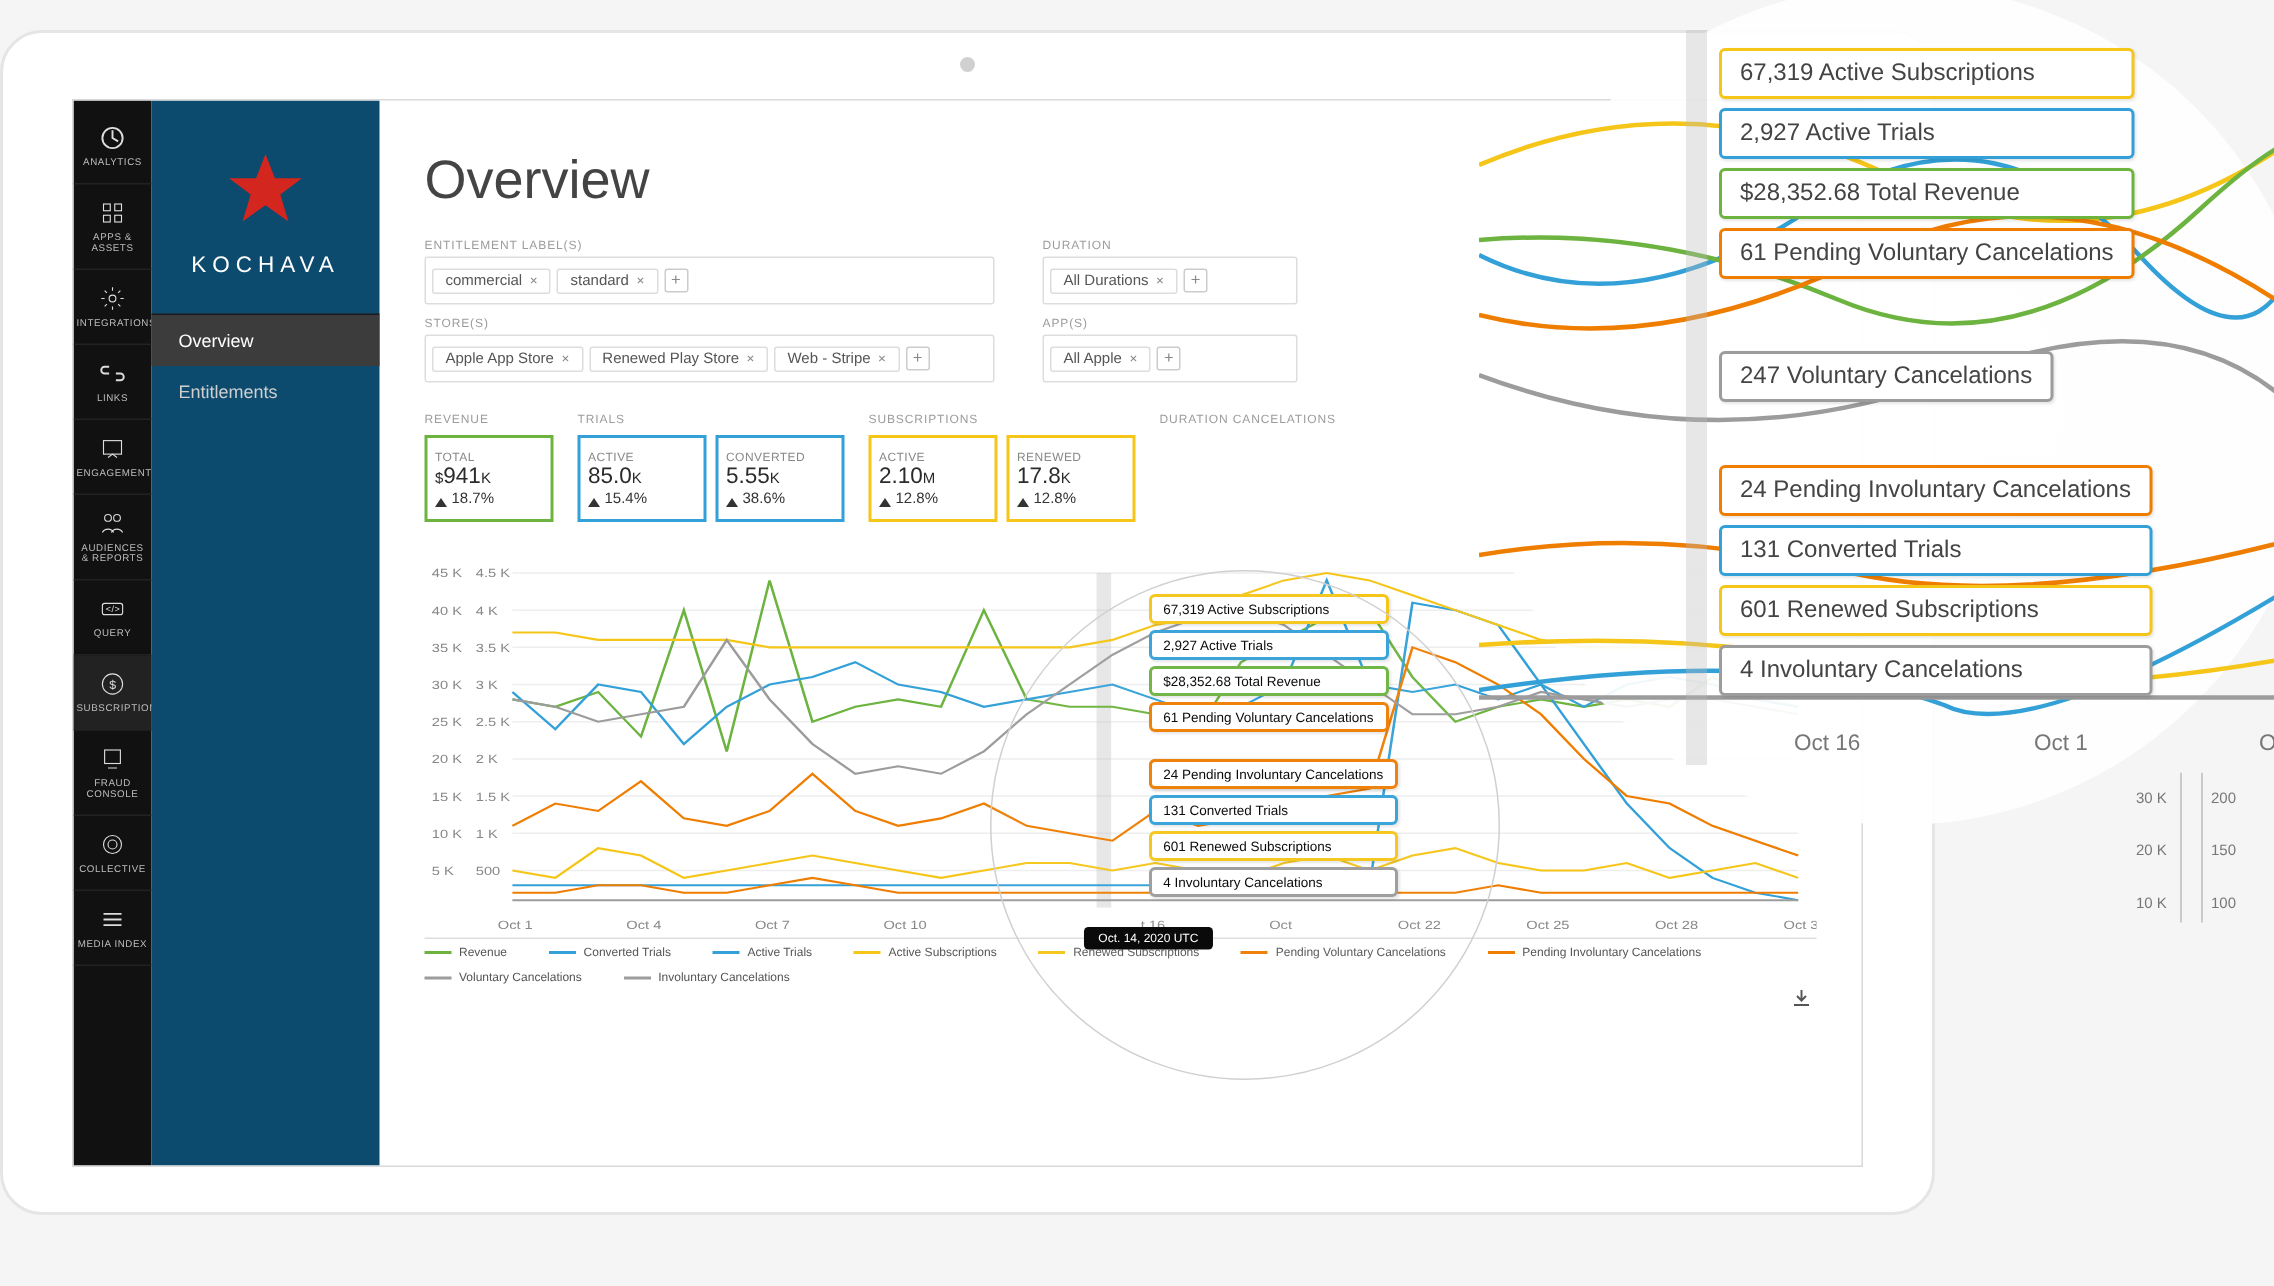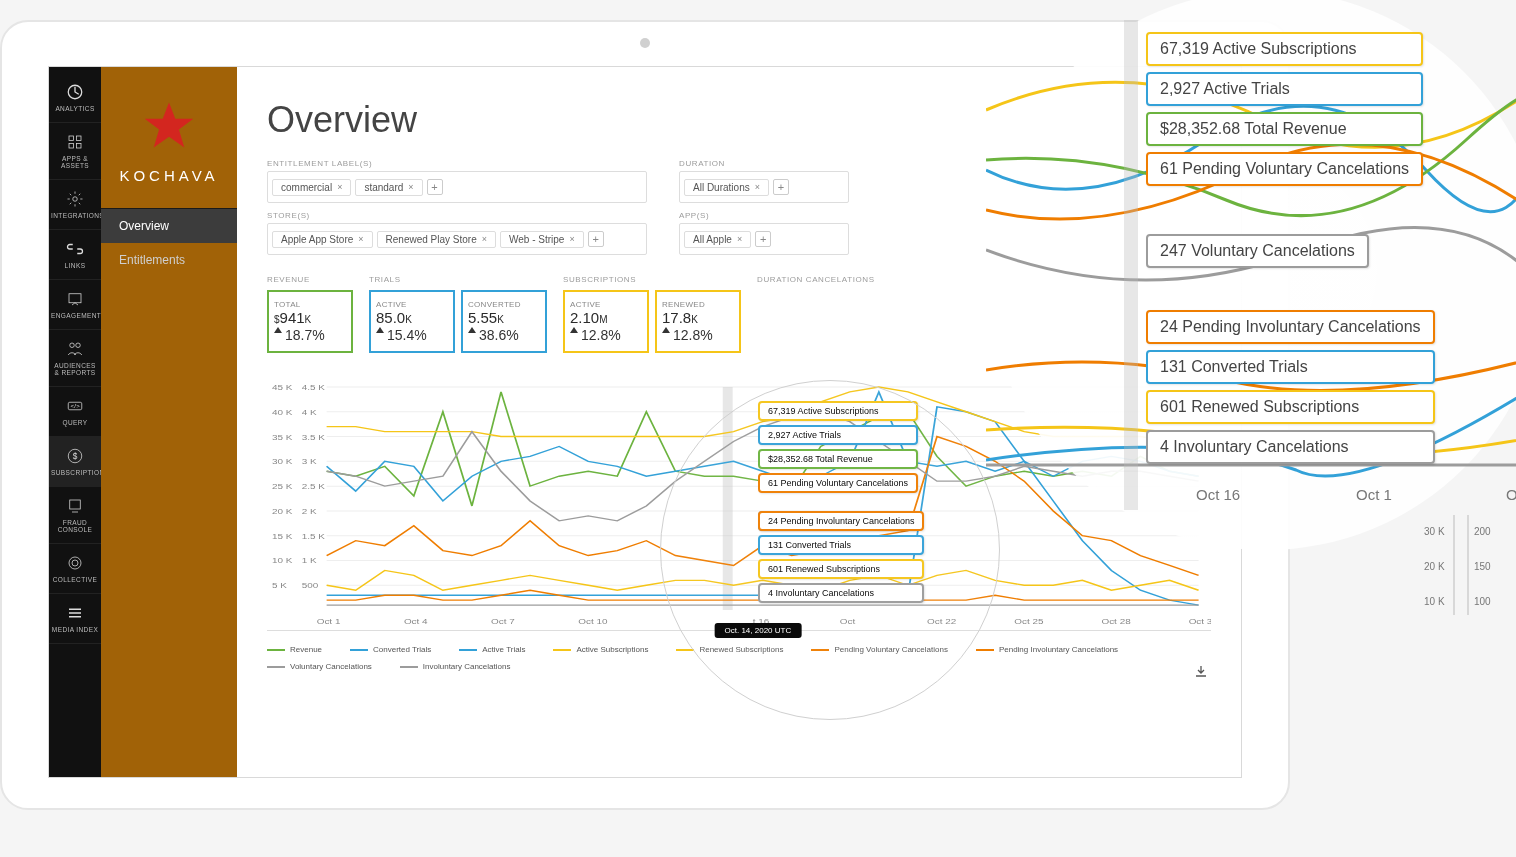--- a/index.html
+++ b/index.html
@@ -5,21 +5,21 @@
   *{box-sizing:border-box;margin:0;padding:0;font-family:Helvetica,Arial,sans-serif}
   body{background:#f5f5f5}
   .stage{position:relative;width:1516px;height:857px;background:#f5f5f5;overflow:hidden}
   .laptop{position:absolute;left:0;top:20px;width:1290px;height:790px;background:#fff;border:2px solid #e5e5e5;border-radius:28px;padding:44px 46px 30px}
   .camera{position:absolute;left:50%;top:16px;transform:translateX(-50%);width:10px;height:10px;border-radius:50%;background:#d0d0d0}
   .screen{width:100%;height:100%;border:1px solid #d9d9d9;background:#fff;display:flex;overflow:hidden}
   .rail{width:52px;background:#111;flex:none;color:#bcbcbc;text-align:center;padding-top:6px}
   .rail .item{padding:10px 2px;font-size:6.5px;letter-spacing:.4px;cursor:pointer;border-bottom:1px solid #222}
   .rail .item.active{background:#222}
   .rail .ico{display:block;height:18px;margin-bottom:4px;color:#ddd}
-  .sidecol{width:136px;background:#a16207;color:#fff;flex:none;text-align:center}
+  .sidecol{width:152px;background:#0c4a6e;color:#fff;flex:none;text-align:center}
   .sidecol .brand{padding:32px 10px 24px;border-bottom:1px solid #1a1a1a}
   .sidecol .brand svg{width:54px;height:54px}
   .sidecol .brand-name{letter-spacing:4px;font-size:15px;margin-top:10px}
   .sidecol .navlink{display:block;text-align:left;padding:10px 18px;color:#cfcfcf;font-size:12px;cursor:pointer}
   .sidecol .navlink.active{background:#3c3c3c;color:#fff}
   .content{flex:1;overflow:hidden;padding:32px 30px 12px}
   h1.page-title{font-weight:300;font-size:36px;color:#444;margin-bottom:18px}
   .group-label{font-size:8px;letter-spacing:.6px;color:#9c9c9c;margin-bottom:3px}
   .filters-row{display:flex;gap:32px;margin-bottom:8px}
   .filter-col{display:flex;flex-direction:column}
@@ -29,31 +29,31 @@
   .chip-x{color:#888;cursor:pointer;font-size:9px}
   .chip-add{width:16px;height:16px;border:1px solid #ccc;color:#888;font-size:11px;display:inline-flex;align-items:center;justify-content:center;border-radius:2px;cursor:pointer}
   .sections{display:flex;gap:16px;margin-top:20px}
   .section{display:flex;flex-direction:column}
   .section .sec-label{font-size:8px;color:#9c9c9c;letter-spacing:.6px;margin-bottom:6px}
   .cards{display:flex;gap:6px}
   .card{padding:8px 5px;min-width:86px;border:2px solid #ccc;background:#fff}
   .card-title{font-size:8px;color:#888;letter-spacing:.3px}
   .card-value{font-size:15px;font-weight:400;color:#2b2b2b;line-height:1.2;white-space:nowrap}
   .card-value .unit{font-size:10px}
-  .card-delta{font-size:14px;color:#333;display:flex;align-items:flex-start;gap:3px}
+  .card-delta{font-size:10px;color:#333;display:flex;align-items:flex-end;gap:3px}
   .tri-up{display:inline-block;width:0;height:0;border-left:4px solid transparent;border-right:4px solid transparent;border-bottom:6px solid #333}
   .c-green{border-color:#6cb33f}
   .c-blue{border-color:#33a1d8}
   .c-yellow{border-color:#f5c518}
   .c-orange{border-color:#ef7d00}
 
   .chart{position:relative;margin-top:28px;height:250px;border-bottom:1px solid #ddd}
   .chart svg{width:100%;height:100%}
   .yaxis text,.xaxis text{font-size:8px;fill:#888}
-  .legend{font-size:8px;color:#555;margin-top:10px;line-height:1.9}
+  .legend{font-size:8px;color:#555;line-height:1.9}
   .legend span{display:inline-flex;align-items:center;margin-right:28px}
   .lg{display:inline-block;width:18px;height:2px;margin-right:5px}
   .magnify-ring{position:absolute;left:660px;top:380px;width:340px;height:340px;border-radius:50%;border:1px solid #d0d0d0;background:rgba(255,255,255,.04)}
   .tip-stack{position:absolute;display:flex;flex-direction:column;gap:4px}
   .tip{position:relative;padding:3px 8px;border:2px solid;border-radius:4px;background:#fff;font-size:9px;white-space:nowrap;box-shadow:1px 1px 2px rgba(0,0,0,.1)}
   .tip.big{font-size:16px;padding:6px 12px;font-weight:500}
   .date-pill{position:absolute;bottom:-8px;left:52%;transform:translateX(-50%);background:#000;color:#fff;font-size:8px;padding:3px 10px;border-radius:3px}
   .dl-icon{position:absolute;right:4px;bottom:-52px;color:#555;cursor:pointer}
 
   

